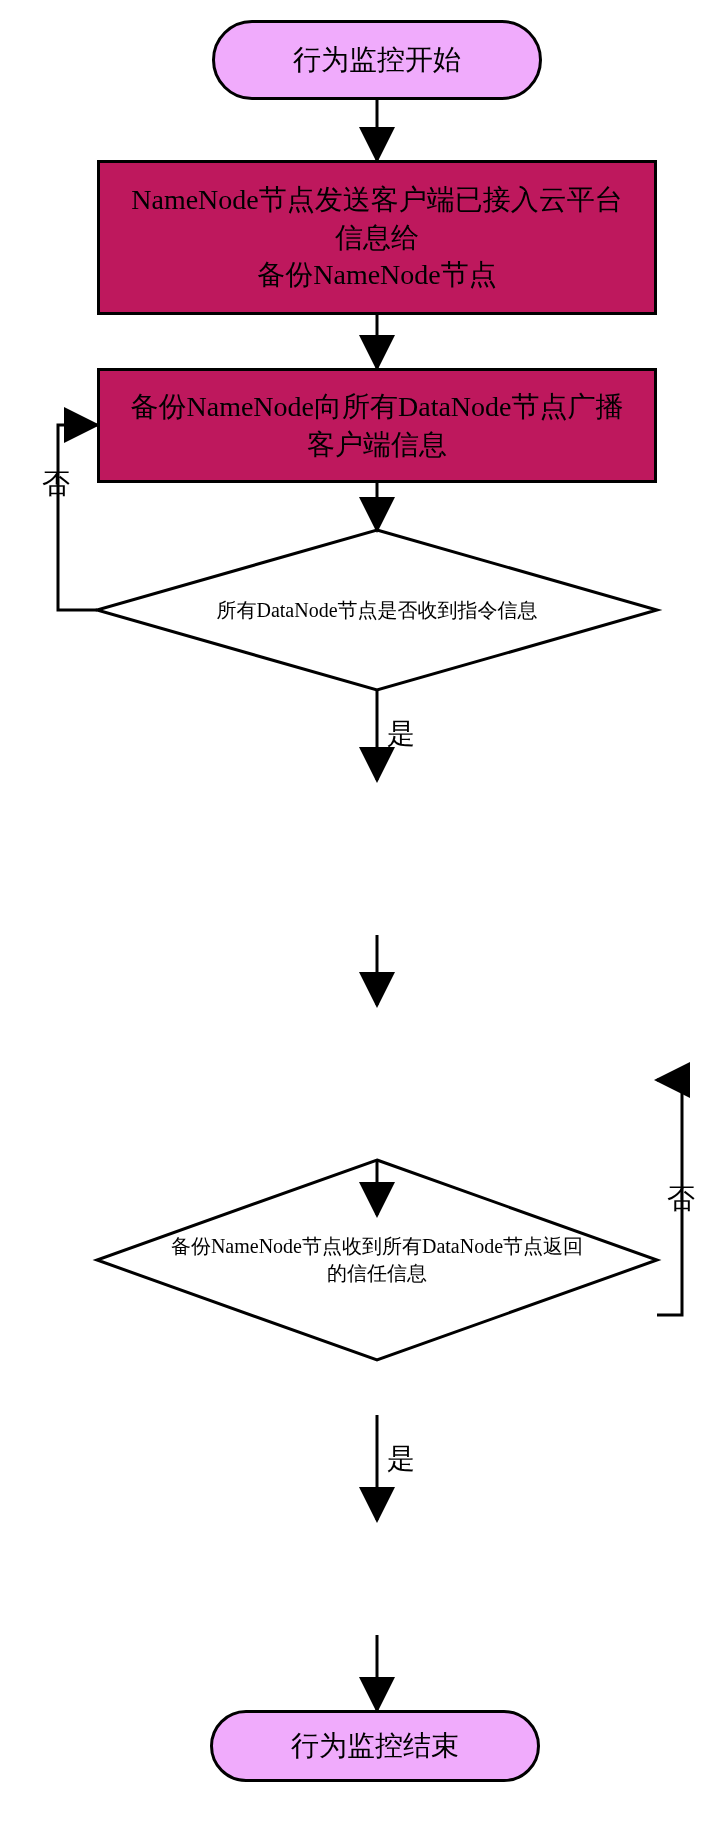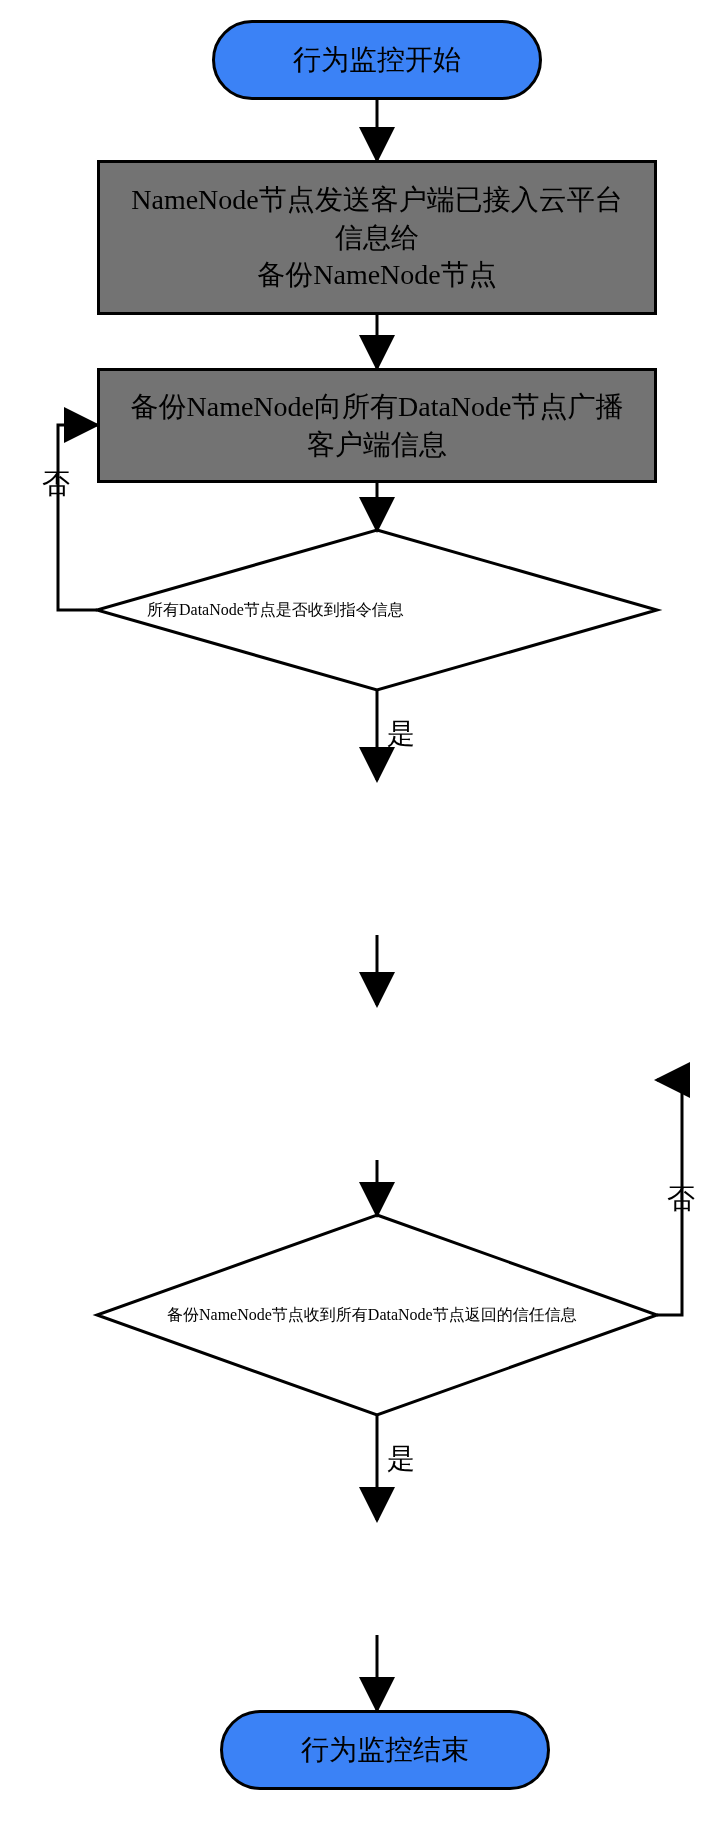--- a/index.html
+++ b/index.html
@@ -22,43 +22,44 @@
     align-items: center;
     justify-content: center;
     text-align: center;
     font-size: 28px;
     line-height: 1.35;
     padding: 8px 18px;
   }
   .terminal {
     border: 3px solid #000;
     border-radius: 45px;
-    background: #3b82f6;
+    background: #f0abfc;
     text-align: right;
   }
   .process {
     border: 3px solid #000;
-    background: #737373;
+    background: #be185d;
   }
   .decision {
     position: absolute;
   }
   .decision svg {
     position: absolute;
     top: 0; left: 0;
     overflow: visible;
   }
   .decision .dlabel {
     position: absolute;
     width: 100%;
     height: 100%;
     display: flex;
     align-items: center;
+    justify-content: center;
     text-align: center;
-    font-size: 16px;
+    font-size: 20px;
     line-height: 1.35;
     padding: 0 50px;
     box-sizing: border-box;
   }
   .edge-label {
     position: absolute;
     font-size: 28px;
   }
   svg.arrows {
     position: absolute;
@@ -89,31 +90,31 @@
     <svg width="560" height="160">
       <polygon points="280,0 560,80 280,160 0,80" fill="#fff" stroke="#000" stroke-width="3"></polygon>
     </svg>
     <div class="dlabel">
       <span>所有DataNode节点是否收到指令信息</span>
     </div>
   </div>
 
 
 
-  <div class="decision" style="left:75px; top:1195px; width:560px; height:200px;">
+  <div class="decision" style="left:75px; top:1140px; width:560px; height:200px;">
     <svg width="560" height="200">
       <polygon points="280,0 560,100 280,200 0,100" fill="#fff" stroke="#000" stroke-width="3"></polygon>
     </svg>
     <div class="dlabel" style="padding:0 70px;">
       <span>备份NameNode节点收到所有DataNode节点返回的信任信息</span>
     </div>
   </div>
 
 
-  <div class="node terminal" style="left:198px; top:1690px; width:330px; height:80px;">
+  <div class="node terminal" style="left:188px; top:1690px; width:330px; height:72px;">
     <span>行为监控结束</span>
   </div>
 
   <div class="edge-label" style="left:20px; top:445px;">否</div>
   <div class="edge-label" style="left:365px; top:695px;">是</div>
   <div class="edge-label" style="left:645px; top:1160px;">否</div>
   <div class="edge-label" style="left:365px; top:1420px;">是</div>
 
   <svg class="arrows" width="700" height="1800">
     <defs>

